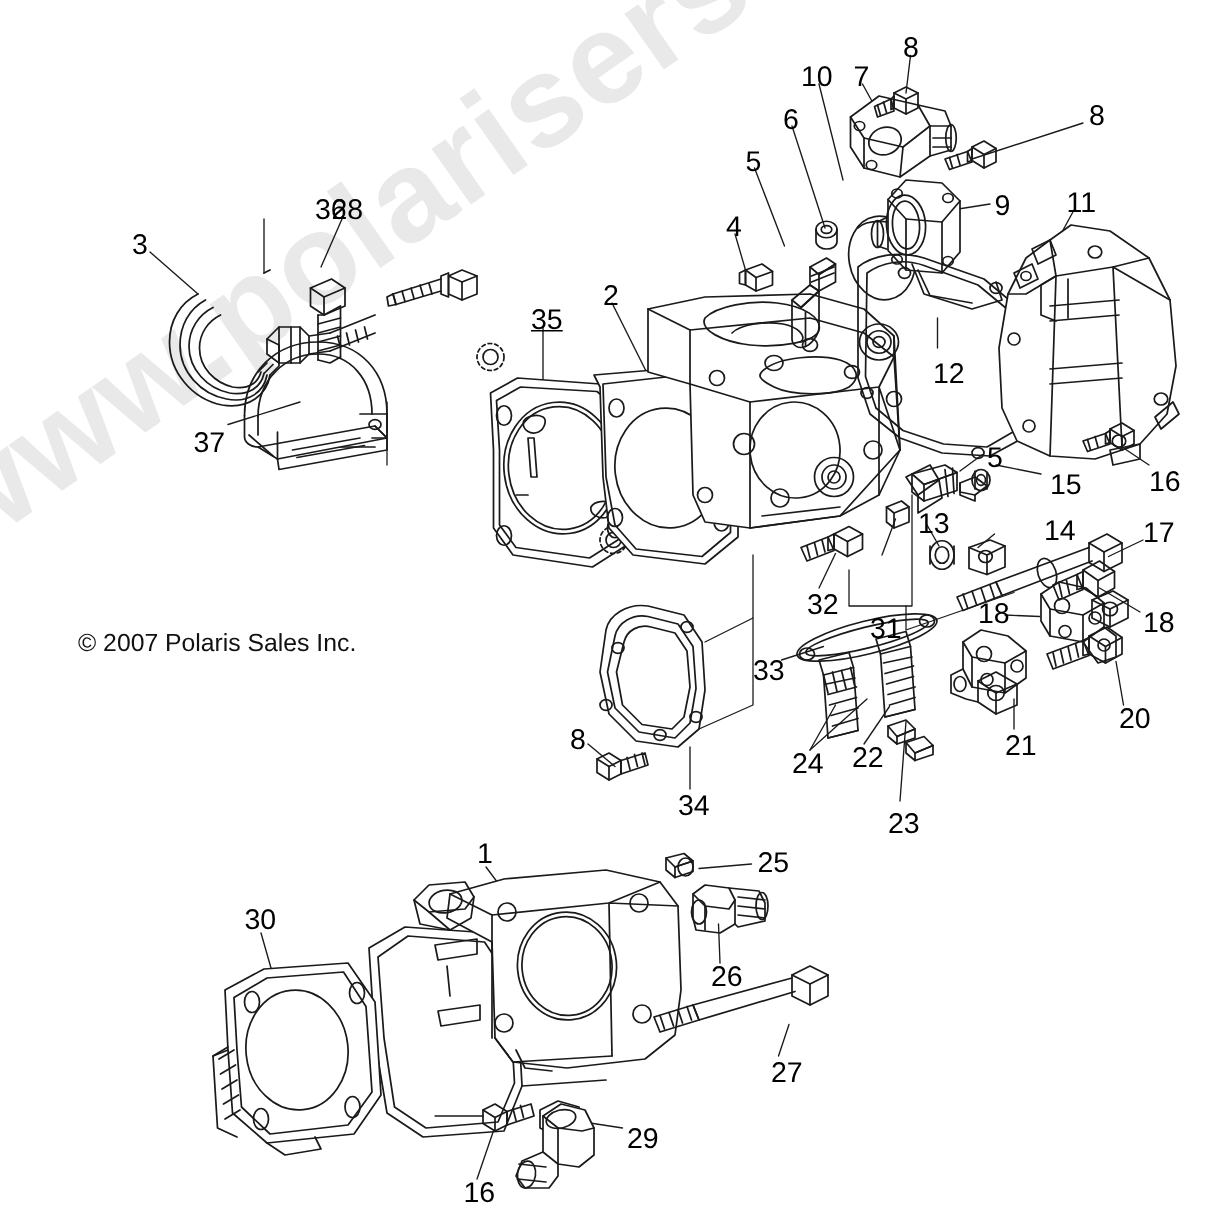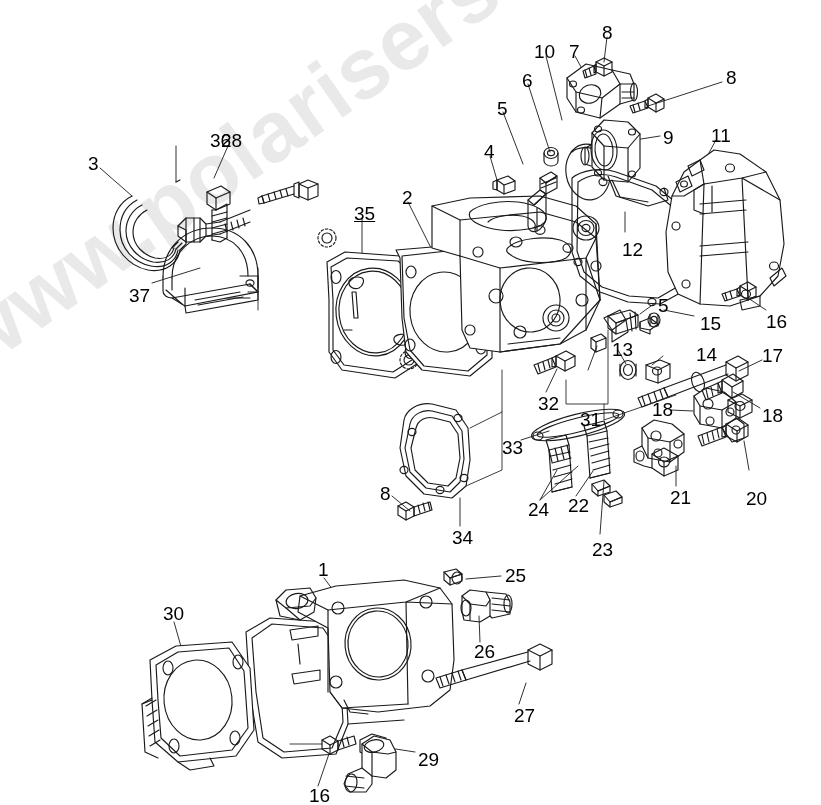--- a/index.html
+++ b/index.html
@@ -661,29 +661,30 @@
   <div class="lbl" style="left:700px;top:314px;">15</div>
   <div class="lbl" style="left:658px;top:296px;">5</div>
   <div class="lbl" style="left:612px;top:340px;">13</div>
   <div class="lbl" style="left:664px;top:345px;margin-left:32px;">14</div>
   <div class="lbl" style="left:580px;top:370px;margin-top:40px;">31</div>
   <div class="lbl" style="left:538px;top:394px;">32</div>
   <div class="lbl" style="left:502px;top:438px;">33</div>
   <div class="lbl" style="left:762px;top:346px;">17</div>
   <div class="lbl" style="left:652px;top:400px;">18</div>
   <div class="lbl" style="left:762px;top:406px;">18</div>
-  <div class="lbl" style="left:746px;top:470px;margin-top:19px;">20</div>
+  <div class="lbl" style="left:746px;top:470px;">20</div>
   <div class="lbl" style="left:670px;top:488px;">21</div>
   <div class="lbl" style="left:528px;top:500px;">24</div>
   <div class="lbl" style="left:568px;top:496px;">22</div>
   <div class="lbl" style="left:592px;top:540px;">23</div>
   <div class="lbl" style="left:380px;top:484px;">8</div>
   <div class="lbl" style="left:452px;top:528px;">34</div>
   <div class="lbl" style="left:318px;top:560px;">1</div>
   <div class="lbl" style="left:163px;top:604px;">30</div>
   <div class="lbl" style="left:505px;top:566px;">25</div>
   <div class="lbl" style="left:474px;top:642px;">26</div>
   <div class="lbl" style="left:514px;top:706px;">27</div>
   <div class="lbl" style="left:418px;top:750px;">29</div>
   <div class="lbl" style="left:309px;top:786px;">16</div>
 
+  <div class="copy">© 2007 Polaris Sales Inc.</div>
 
 </div>
 
 </body></html>

